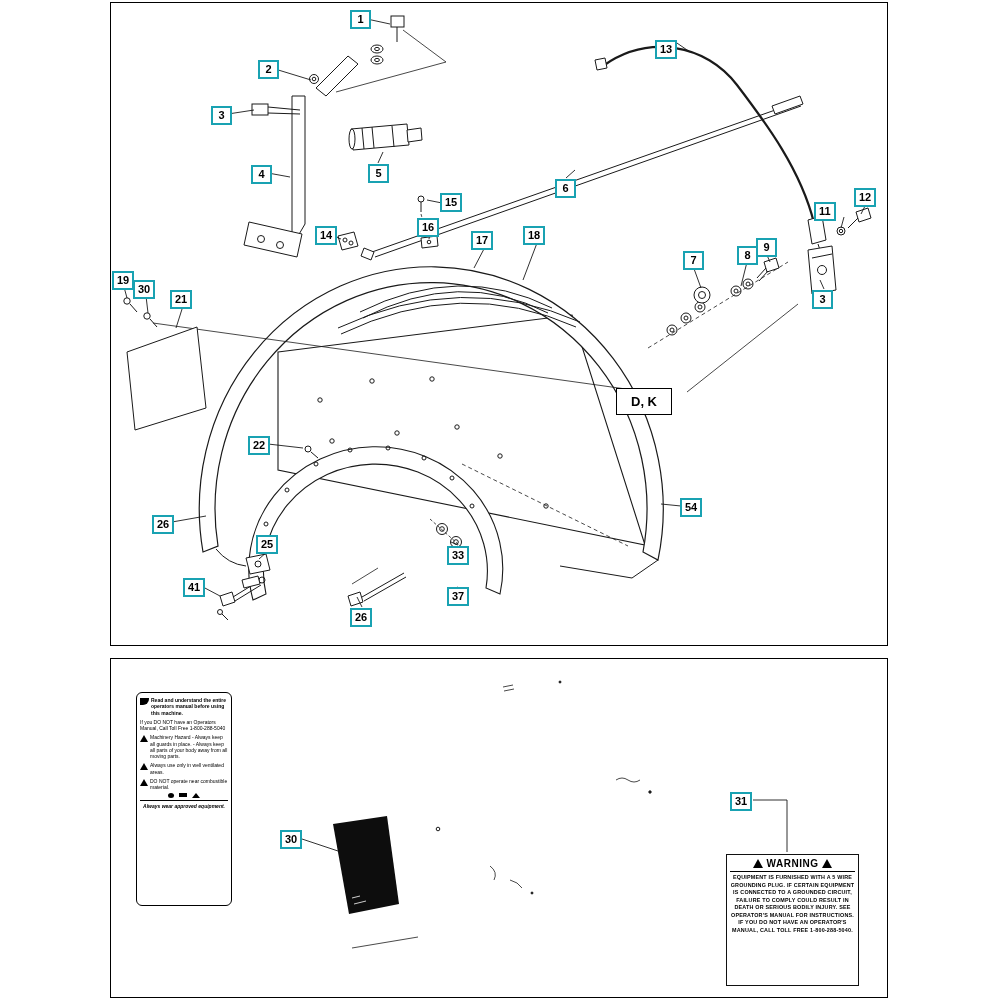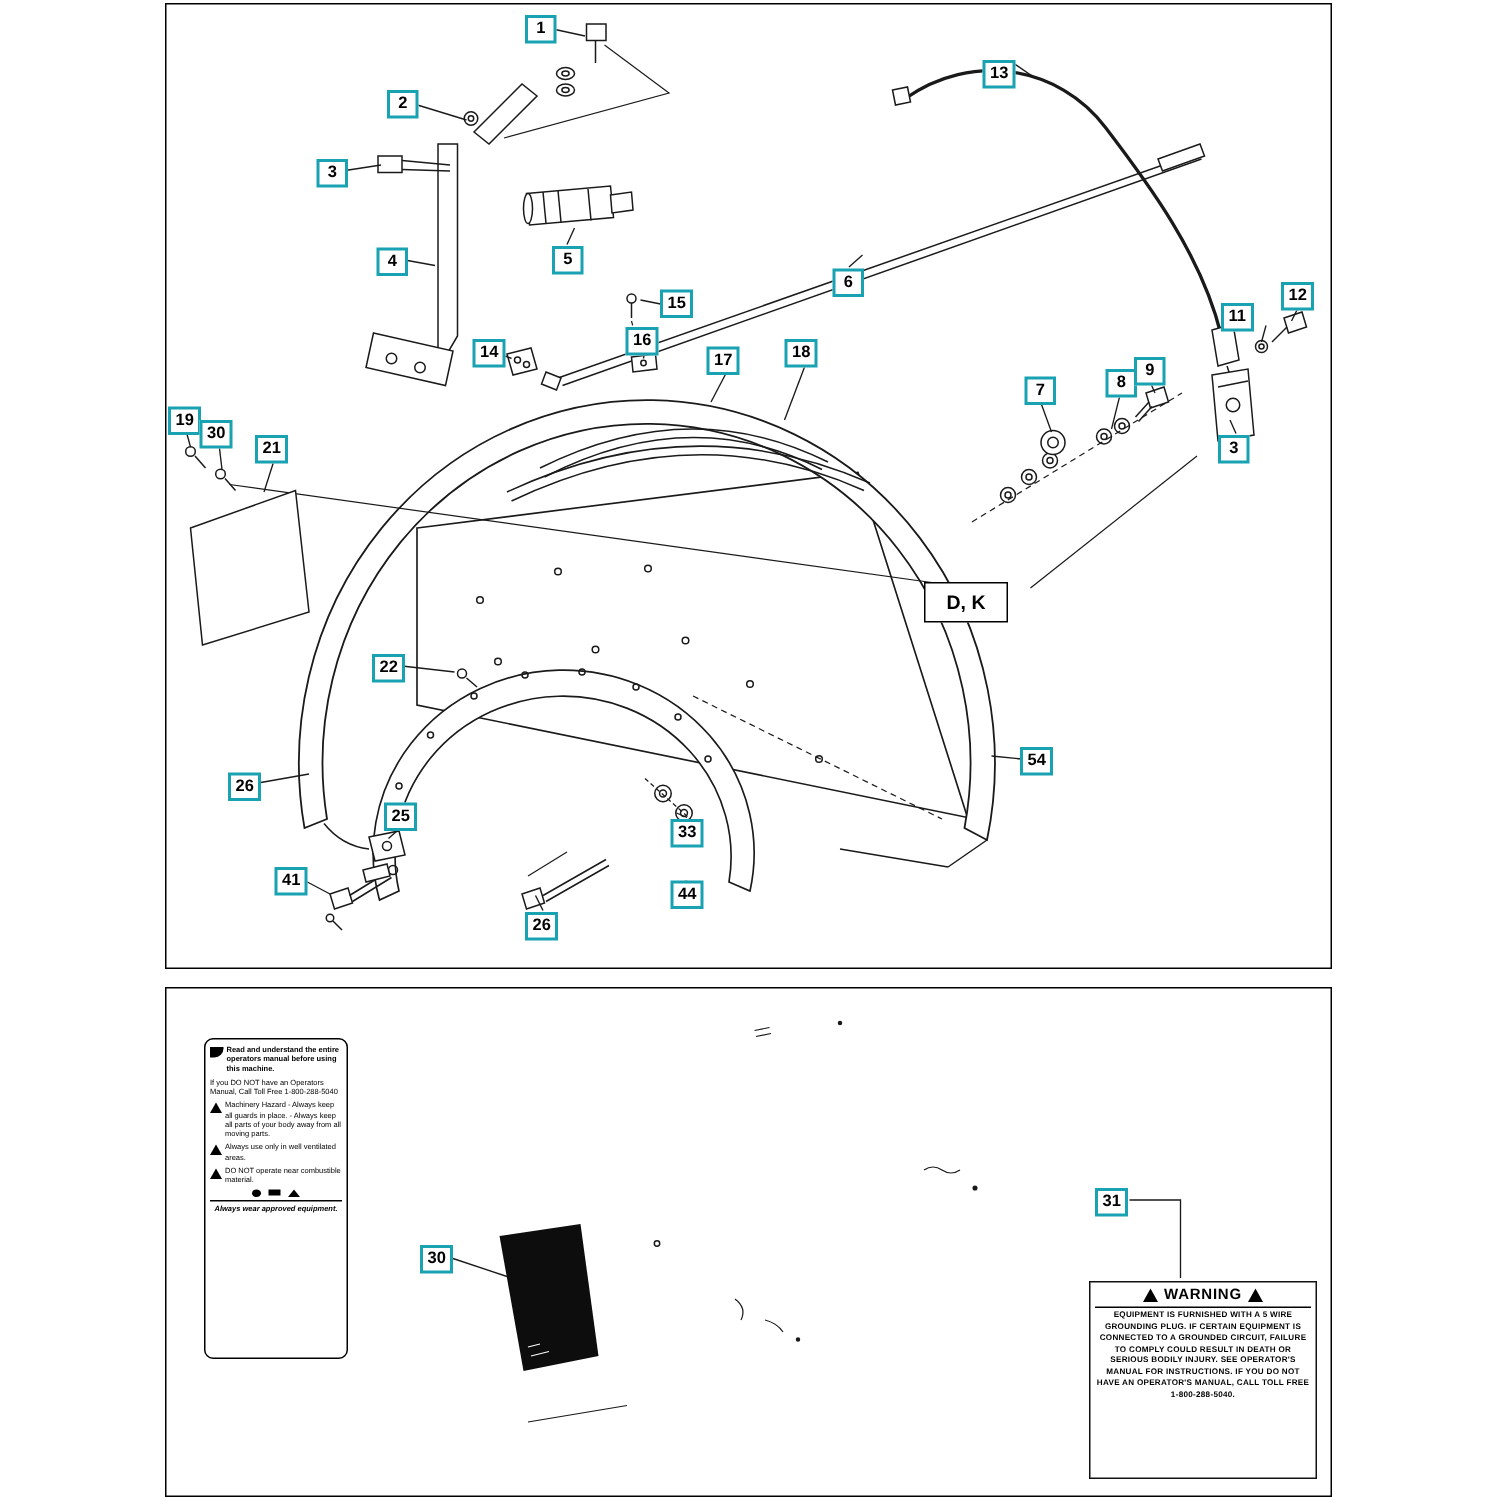--- a/index.html
+++ b/index.html
@@ -24,21 +24,21 @@
   .b{font-weight:bold;}
   .tri{width:0;height:0;border-left:4px solid transparent;border-right:4px solid transparent;
     border-bottom:7px solid #000;flex:0 0 auto;margin-top:1px;}
   .book-icon{width:9px;height:7px;background:#000;border-radius:0 0 6px 0;flex:0 0 auto;margin-top:1px;}
   .icon-strip{display:flex;gap:5px;justify-content:center;margin:3px 0 2px 0;}
   .blob-c{width:6px;height:5px;background:#000;border-radius:50%;}
   .blob-r{width:8px;height:4px;background:#000;}
   .blob-t{width:0;height:0;border-left:4px solid transparent;border-right:4px solid transparent;border-bottom:5px solid #000;}
   .sfoot{text-align:center;font-style:italic;font-weight:bold;border-top:0.5px solid #000;padding-top:2px;}
   
-  .warning-label{position:absolute;left:726px;top:854px;width:152px;height:132px;z-index:4;
+  .warning-label{position:absolute;left:726px;top:854px;width:133px;height:132px;z-index:4;
     border:1.6px solid #111;background:#fff;box-sizing:border-box;padding:2px 3px;}
   .wl-head{display:flex;align-items:center;justify-content:center;gap:4px;
     border-bottom:1px solid #000;padding:1px 0 2px 0;margin-bottom:2px;}
   .wl-title{font-weight:bold;font-size:10px;letter-spacing:0.5px;}
   .wl-tri{width:0;height:0;border-left:5px solid transparent;border-right:5px solid transparent;
     border-bottom:9px solid #000;}
   .wl-body{font-size:5.4px;font-weight:bold;text-align:center;line-height:1.4;letter-spacing:0.2px;}
 </style>
 </head>
 <body>
@@ -258,21 +258,21 @@
   <div class="callout" style="left:471px;top:231px">17</div>
   <div class="callout" style="left:523px;top:226px">18</div>
   <div class="callout" style="left:112px;top:271px">19</div>
   <div class="callout" style="left:133px;top:280px">30</div>
   <div class="callout" style="left:170px;top:290px">21</div>
   <div class="callout" style="left:248px;top:436px">22</div>
   <div class="callout" style="left:152px;top:515px">26</div>
   <div class="callout" style="left:183px;top:578px">41</div>
   <div class="callout" style="left:256px;top:535px">25</div>
   <div class="callout" style="left:350px;top:608px">26</div>
-  <div class="callout" style="left:447px;top:587px">44</div>
+  <div class="callout" style="left:447px;top:587px">37</div>
   <div class="callout" style="left:447px;top:546px">33</div>
   <div class="callout" style="left:680px;top:498px">54</div>
   <div class="callout" style="left:280px;top:830px">30</div>
   <div class="callout" style="left:730px;top:792px">31</div>
 
   <div class="dk">D, K</div>
 
   <div class="safety-label">
     <div class="srow">
       <span class="book-icon"></span>

